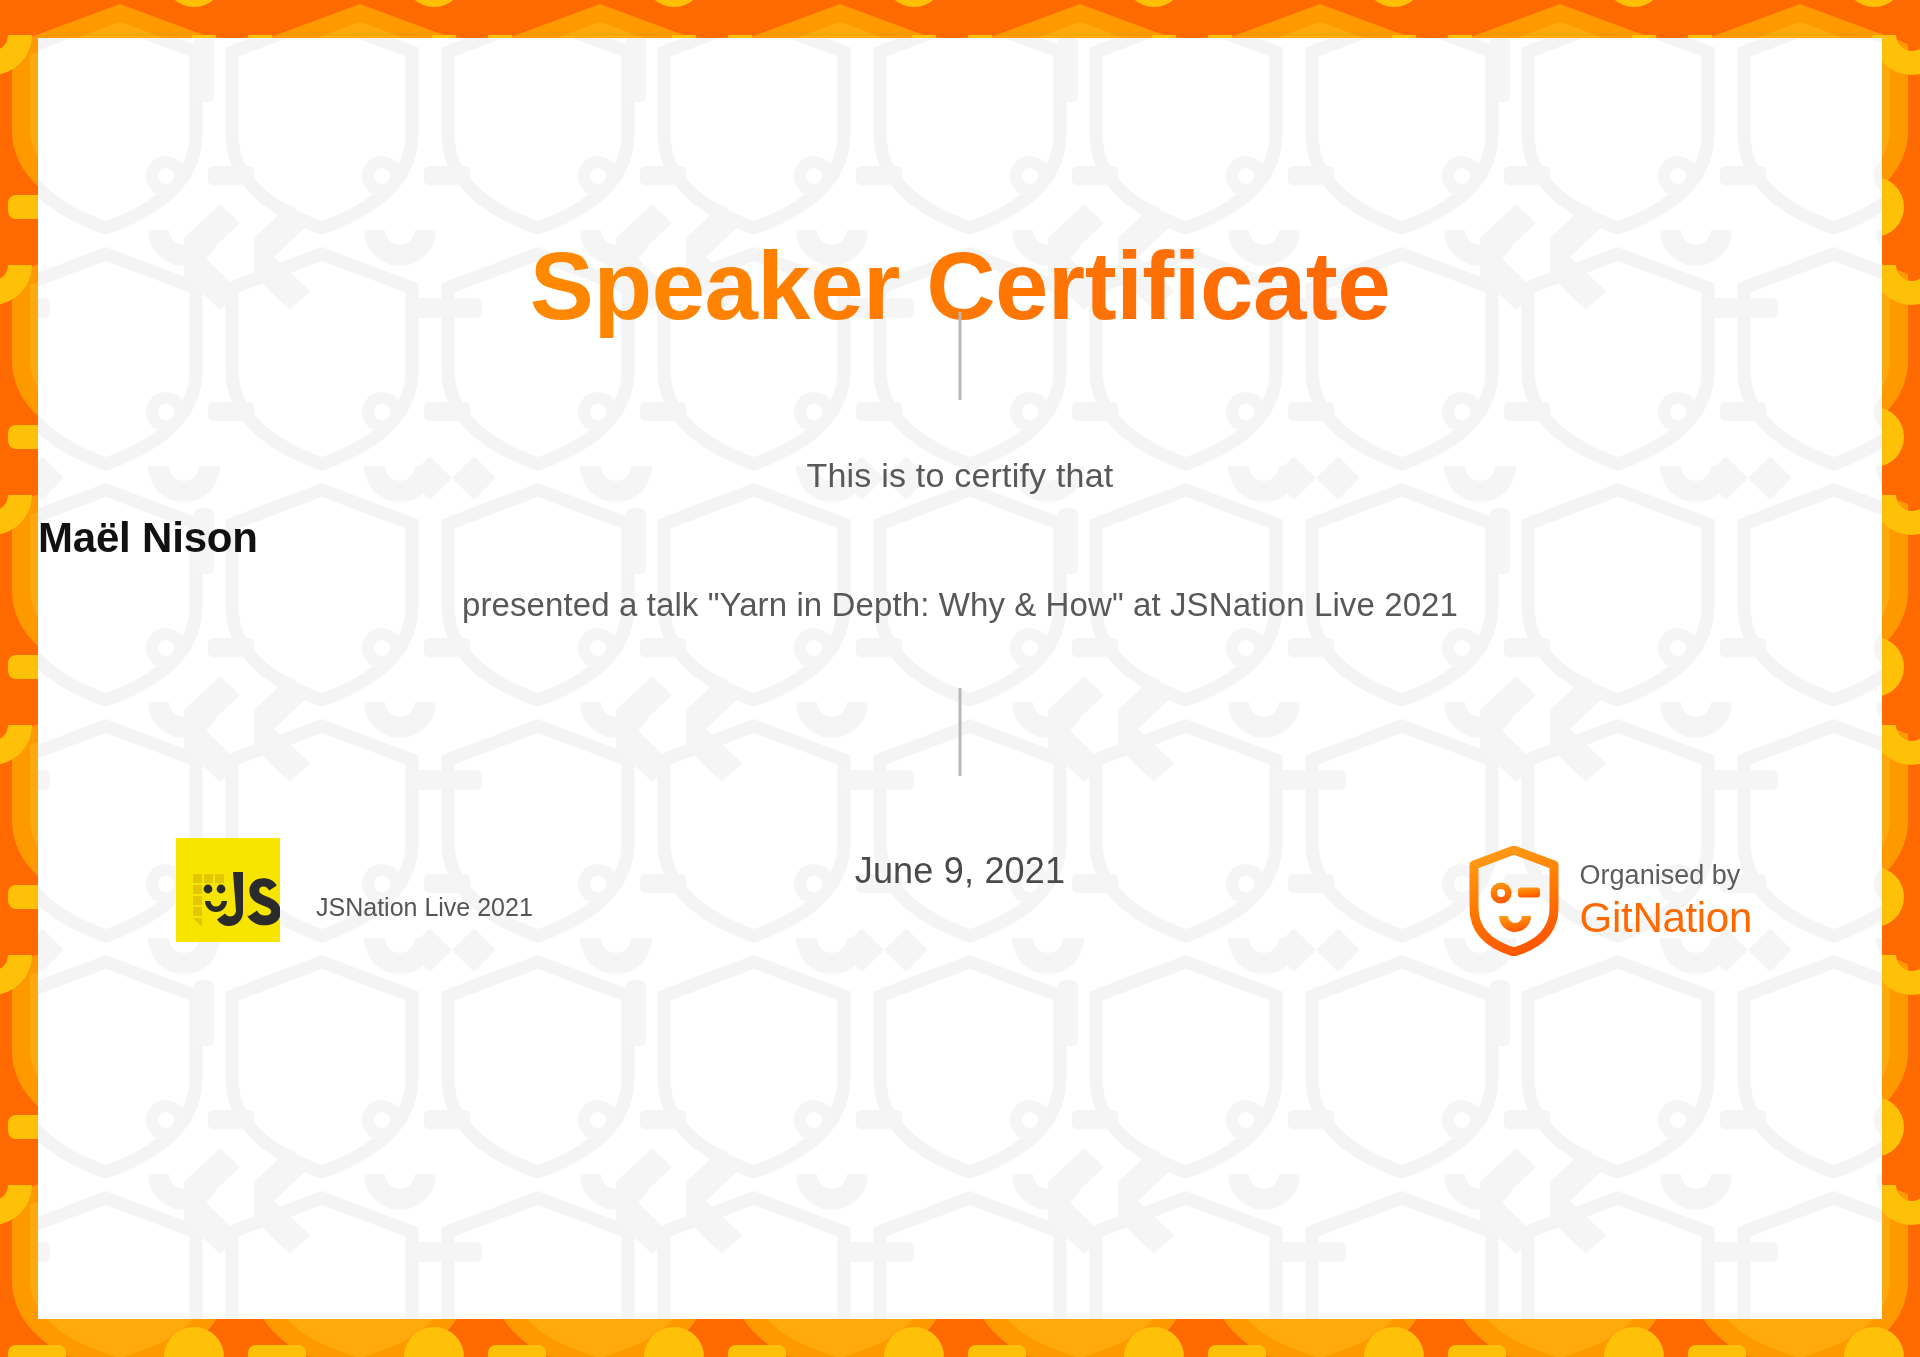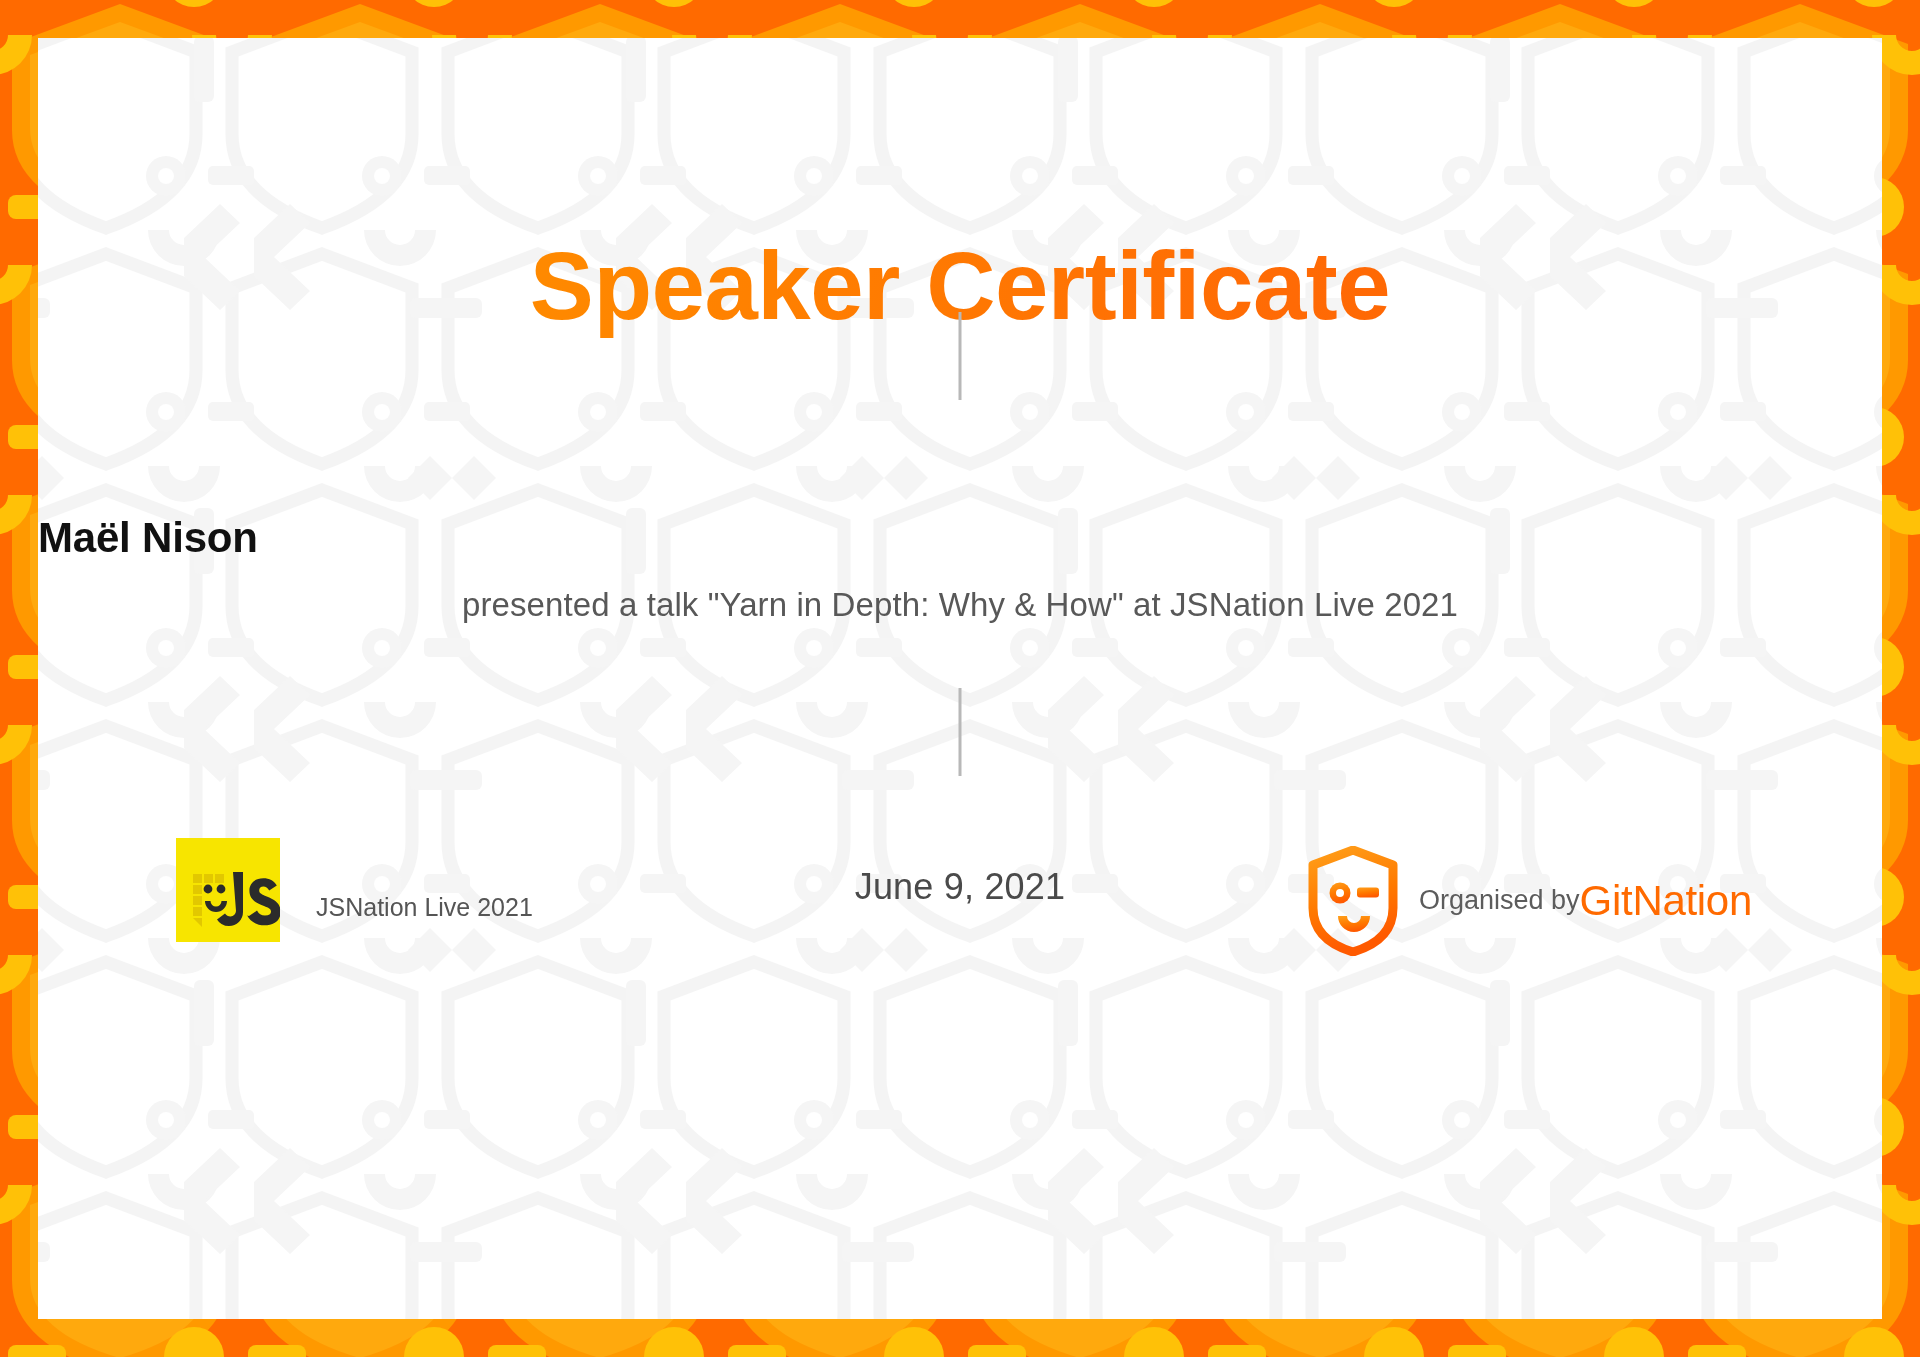--- a/index.html
+++ b/index.html
@@ -142,39 +142,39 @@
     font-size: 25px;
     color: #555555;
     white-space: nowrap;
     padding-top: 34px;
   }
 
   
   #date-text {
     position: absolute;
     left: 0;
-    top: 28px;
+    top: 12px;
     width: 100%;
     text-align: center;
     font-size: 36px;
     color: #4a4a4a;
     letter-spacing: 0.2px;
   }
 
   
   #organiser-block {
     position: absolute;
     right: 130px;
     top: 8px;
     display: flex;
     align-items: center;
     gap: 20px;
   }
   #gitnation-logo { width: 92px; height: 110px; display: block; flex: 0 0 auto; }
-  #organiser-text { display: flex; justify-content: center; align-items: center; }
+  #organiser-text { display: flex; flex-direction: column; justify-content: center; }
   #organised-by-label {
     font-size: 27px;
     color: #5c5c5c;
     line-height: 1.25;
     white-space: nowrap;
   }
   #gitnation-wordmark {
     font-size: 42px;
     font-weight: normal;
     color: #ff6a00;
@@ -251,20 +251,21 @@
         <rect width="1844" height="1281" fill="url(#wmGlyphs)"></rect>
       </svg>
     </div>
 
     <div id="card-content">
 
       <h1 id="title">Speaker Certificate</h1>
 
       <div id="divider-top" class="divider-tick"></div>
 
+      <div id="certify-line">This is to certify that</div>
       <div id="recipient-name">Maël Nison</div>
       <div id="talk-line">presented a talk "Yarn in Depth: Why &amp; How" at JSNation Live 2021</div>
 
       <div id="divider-bottom" class="divider-tick"></div>
 
       <div id="footer">
 
         <div id="event-block">
           <svg id="js-logo" viewBox="0 0 104 104" xmlns="http://www.w3.org/2000/svg">
             <rect x="0" y="0" width="104" height="104" fill="#f7e500"></rect>

